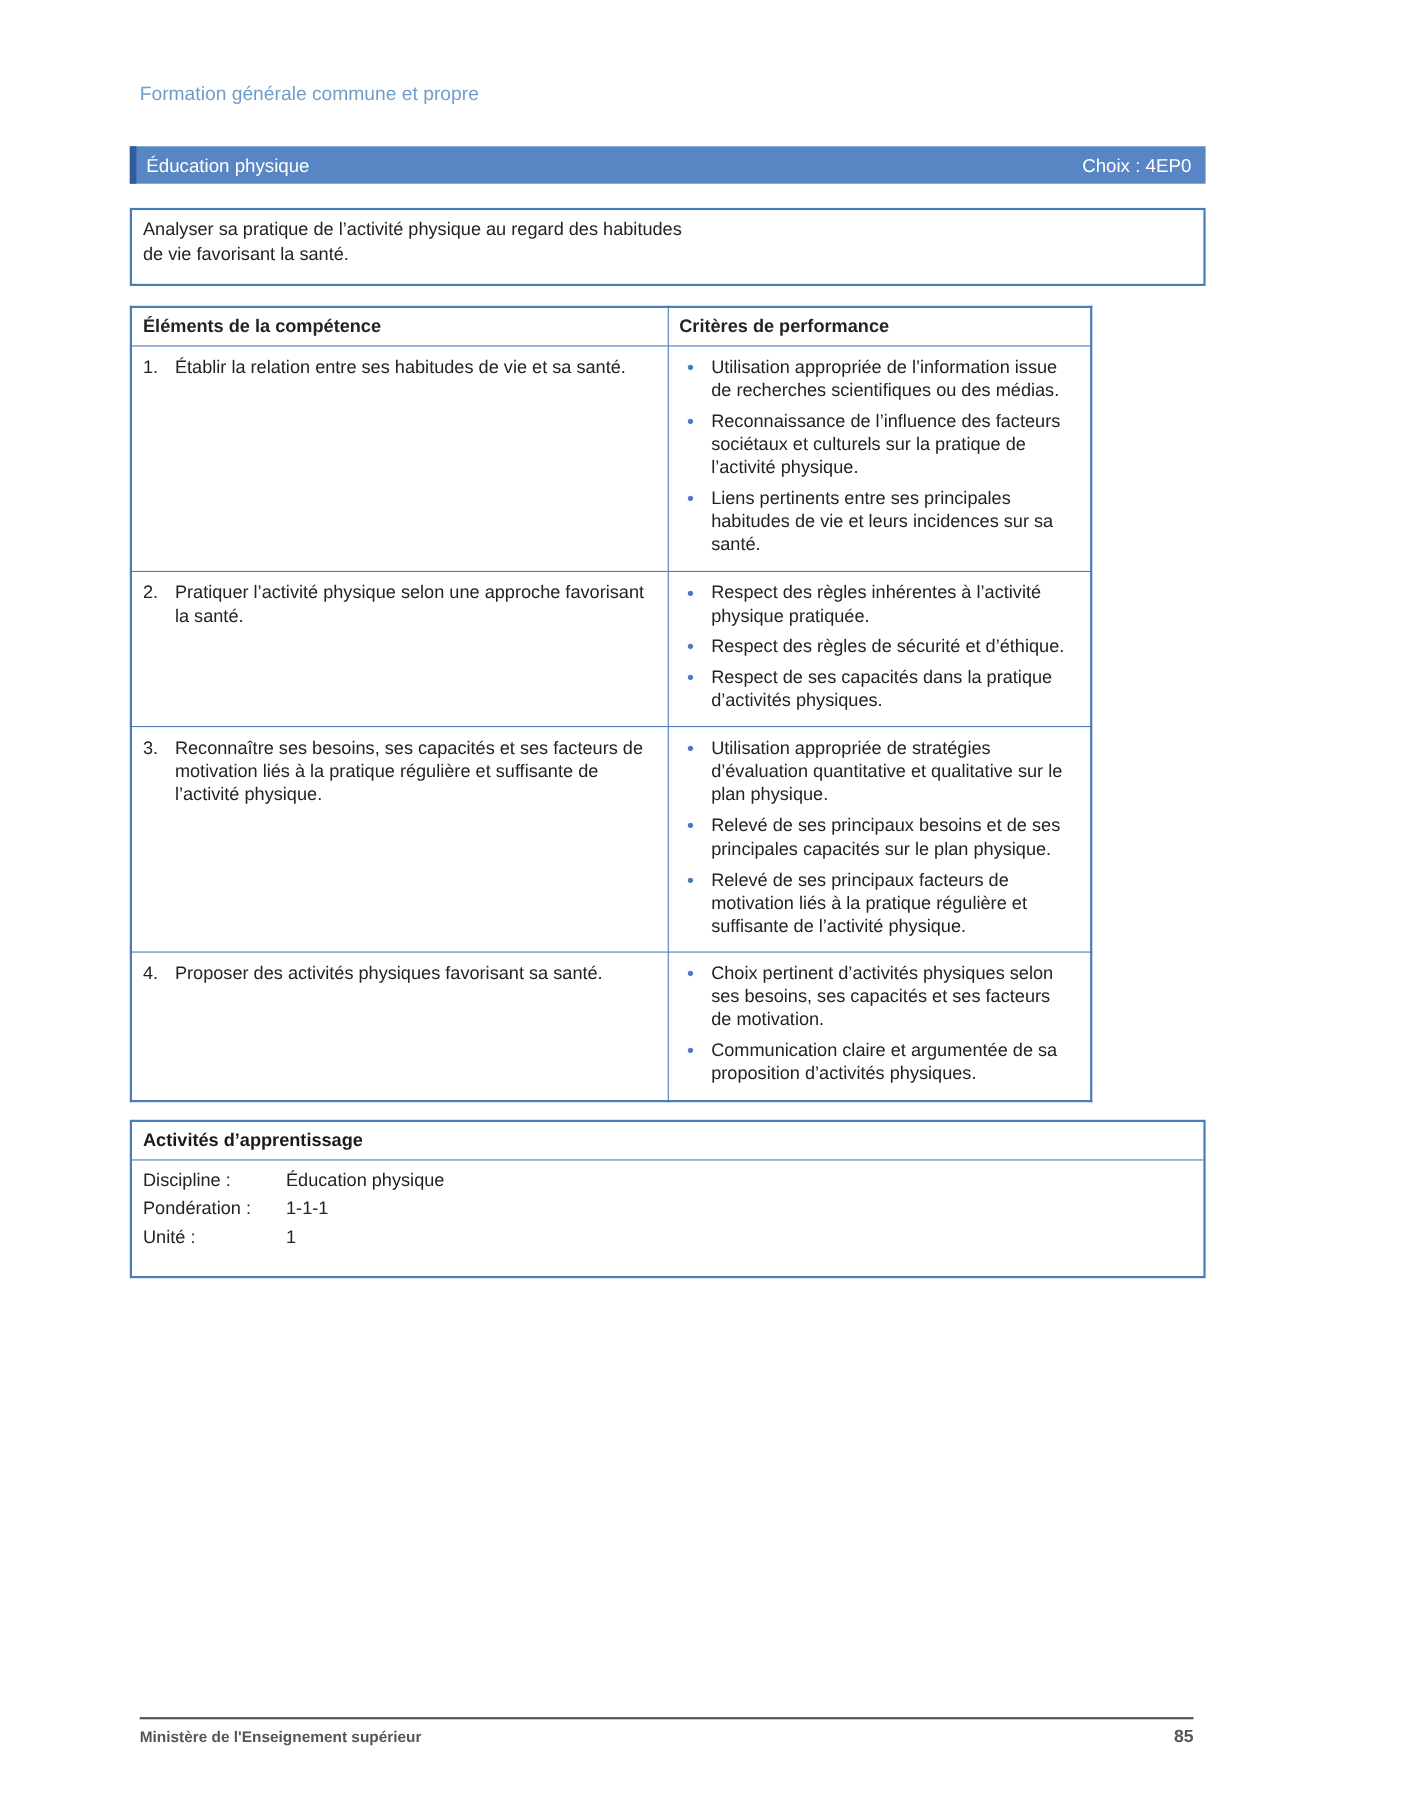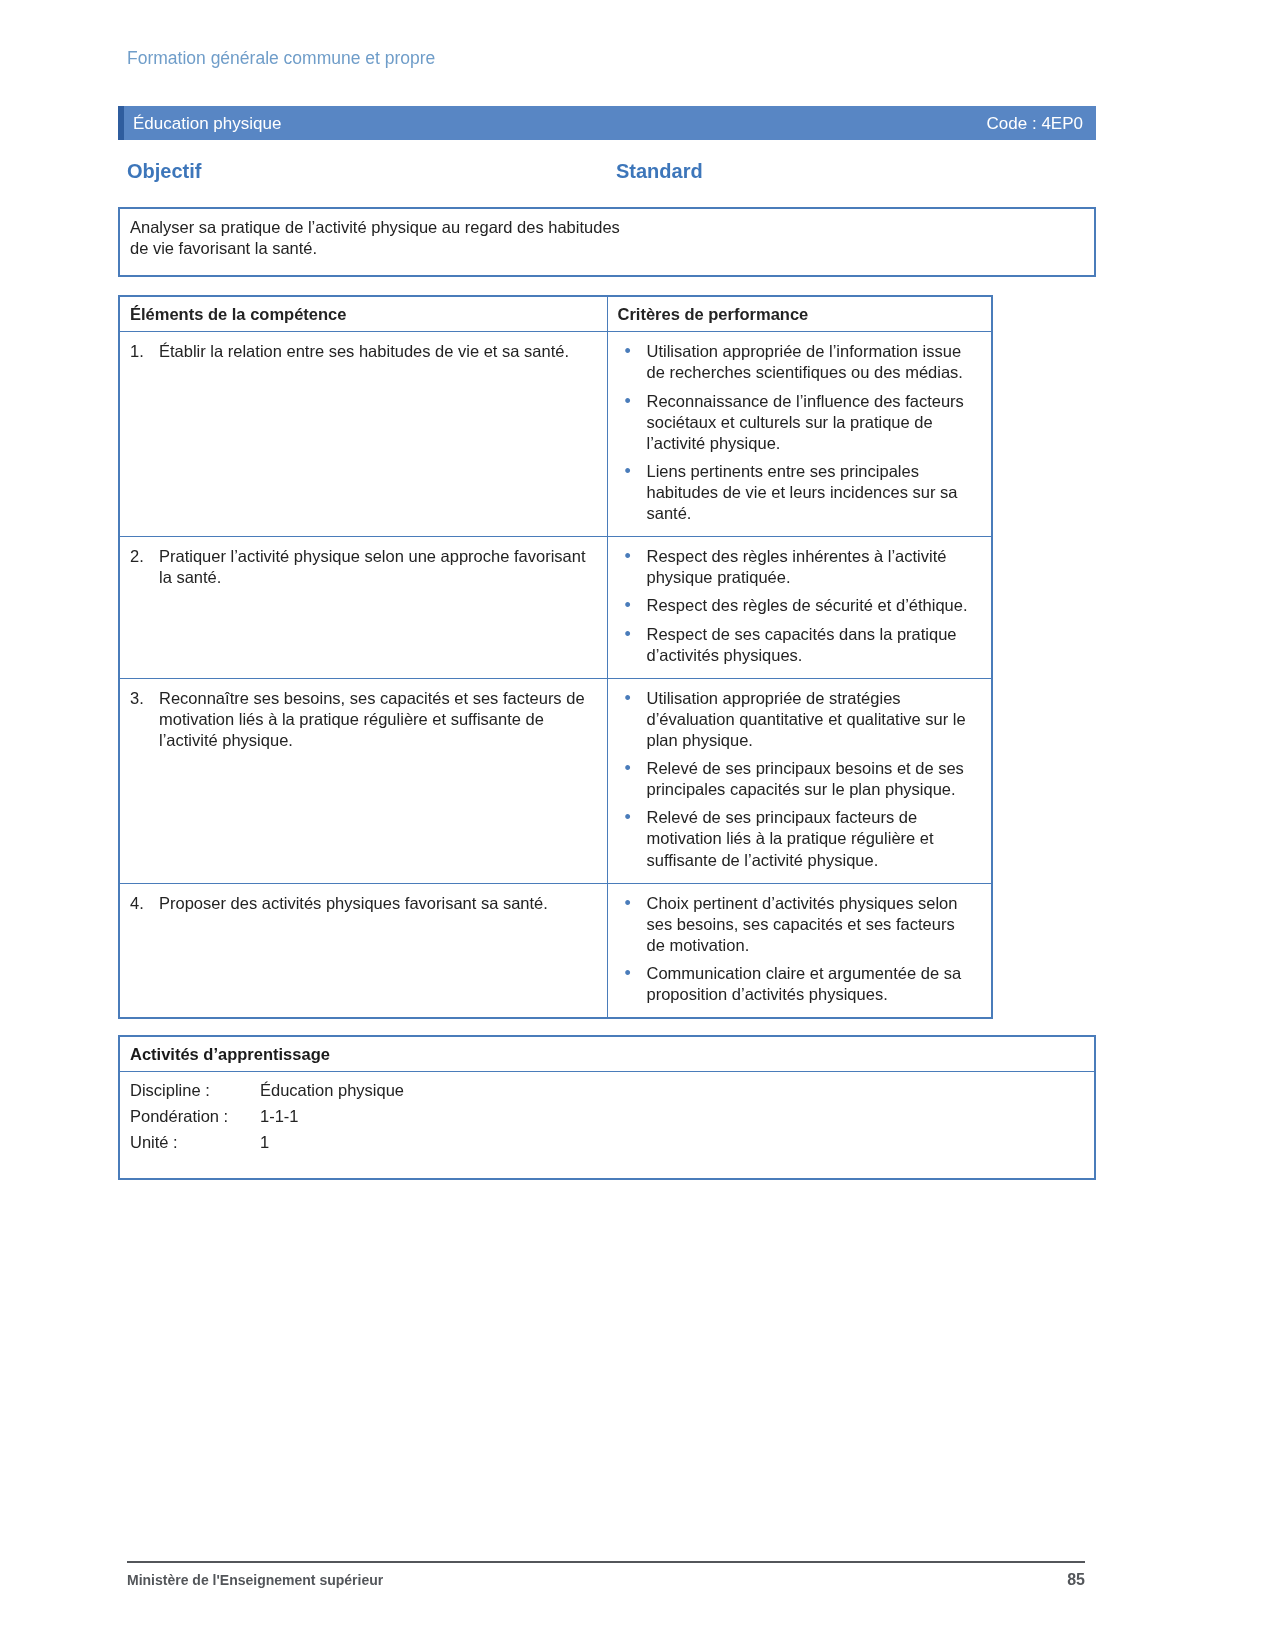--- a/index.html
+++ b/index.html
@@ -12,21 +12,21 @@
     background: #ffffff;
     font-family: "Liberation Sans", sans-serif;
     font-size: 16.5px;
     line-height: 1.28;
     color: #232323;
     overflow: hidden;
   }
 
   
   .section-header {
-    margin: 47px 0 0 127px;
+    margin: 74px 0 0 127px;
     font-size: 17.5px;
     color: #6f9dc9;
   }
 
   
   .banner {
     margin: 37px 0 0 118px;
     width: 978px;
     height: 34px;
     background: #5886c4;
@@ -145,27 +145,23 @@
 </style>
 </head>
 <body>
 
 <div class="page">
 
   <div class="section-header">Formation générale commune et propre</div>
 
   <div class="banner">
     <span>Éducation physique</span>
-    <span>Code : 4EP0</span>
-  </div>
-
-  <div class="cols">
-    <div class="col-left col-title">Objectif</div>
-    <div class="col-title">Standard</div>
-  </div>
+    <span>Choix : 4EP0</span>
+  </div>
+
 
   <div class="box">
     <div class="box-body">
       <div class="enonce-text">Analyser sa pratique de l’activité physique au regard des habitudes de vie favorisant la santé.</div>
     </div>
   </div>
 
   <table class="comp-table">
     <thead>
       <tr>

